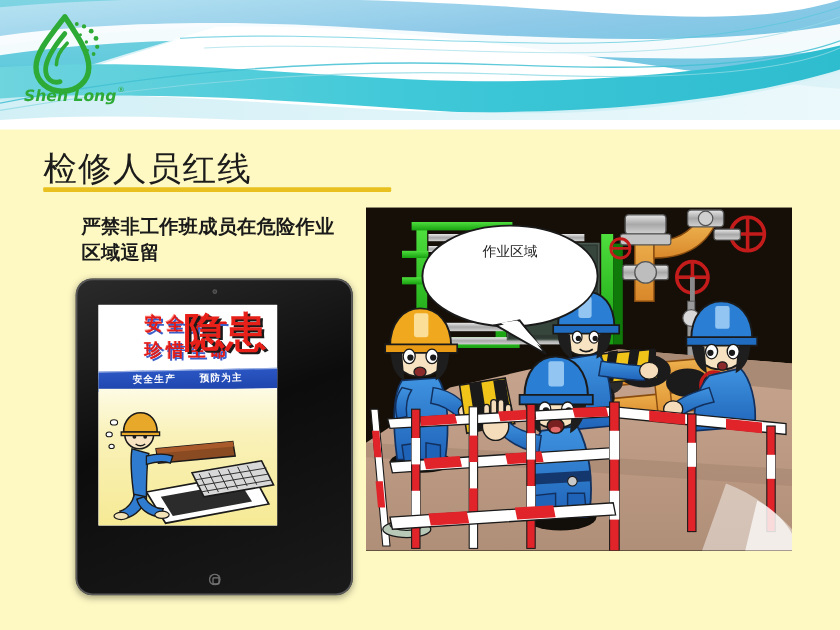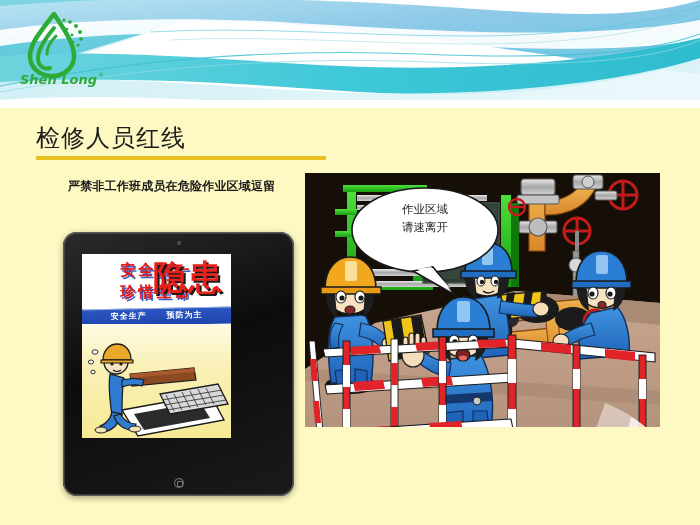--- a/index.html
+++ b/index.html
@@ -36,41 +36,41 @@
     position: absolute;
     left: 14px; top: 8px;
     width: 100px; height: 80px;
   }
   .logo svg { display:block; }
 
   
   .title {
     position: absolute;
     left: 36px; top: 122px;
-    font-size: 24px;
+    font-size: 28px;
     font-weight: 500;
     color: #1c1c1c;
     letter-spacing: 1px;
     white-space: nowrap;
     font-family: "DejaVu Sans", "Liberation Sans", sans-serif;
   }
   .title-rule {
     position: absolute;
     left: 36px; top: 156px;
     width: 290px; height: 4px;
     background: #e8c020;
     border-radius: 1px;
   }
 
   
   .subtitle {
     position: absolute;
     left: 68px; top: 178px;
     width: 225px;
-    font-size: 12px;
+    font-size: 16px;
     font-weight: bold;
     line-height: 1.35;
     color: #1a1a1a;
     letter-spacing: 0.2px;
   }
 
   
   .tablet {
     position: absolute;
     left: 63px; top: 232px;
@@ -160,21 +160,21 @@
     text-shadow: 2px 2px 0 #1a1a1a;
     font-family:"DejaVu Sans","Liberation Sans",sans-serif;
     line-height:1;
   }
   .poster-art { position:absolute; left:0; top:0; width:149px; height:114px; }
 
   
   .photo {
     position: absolute;
     left: 305px; top: 173px;
-    width: 355px; height: 254px;
+    width: 355px; height: 286px;
     background: #140f09;
     overflow: hidden;
   }
   .photo svg { display:block; }
   .bubble-text {
     position:absolute;
     left: 60px; top: 28px;
     width: 120px;
     text-align:center;
     color:#1c1c1c;
@@ -606,17 +606,16 @@
       <ellipse cx="120" cy="57" rx="73" ry="42" fill="#ffffff" stroke="#1a1a1a" stroke-width="1.6"></ellipse>
       <path d="M128,94 L150,122 L108,98 Z" fill="#ffffff" stroke="#1a1a1a" stroke-width="1.6"></path>
       <path d="M112,96 L146,116 L126,94 Z" fill="#ffffff"></path>
 
       <path d="M300,230 C322,238 340,252 355,268 L355,286 L280,286 Z" fill="#ffffff" opacity="0.45"></path>
       <path d="M326,244 C340,252 350,262 355,272 L355,286 L316,286 Z" fill="#ffffff" opacity="0.7"></path>
     </svg>
 
     <div class="bubble-text">
       <div>作业区域</div>
-      <div>请速离开</div>
     </div>
   </div>
 
 </div>
 
 </body></html>

